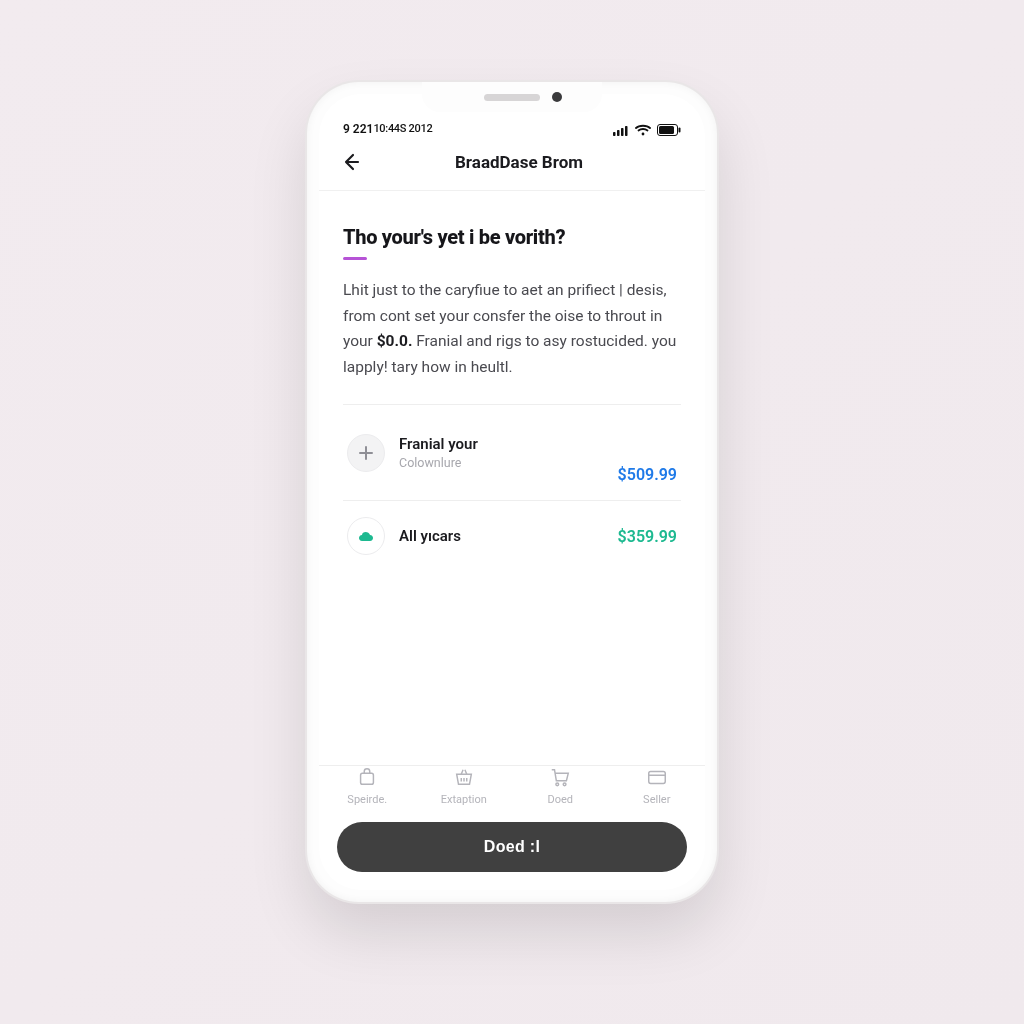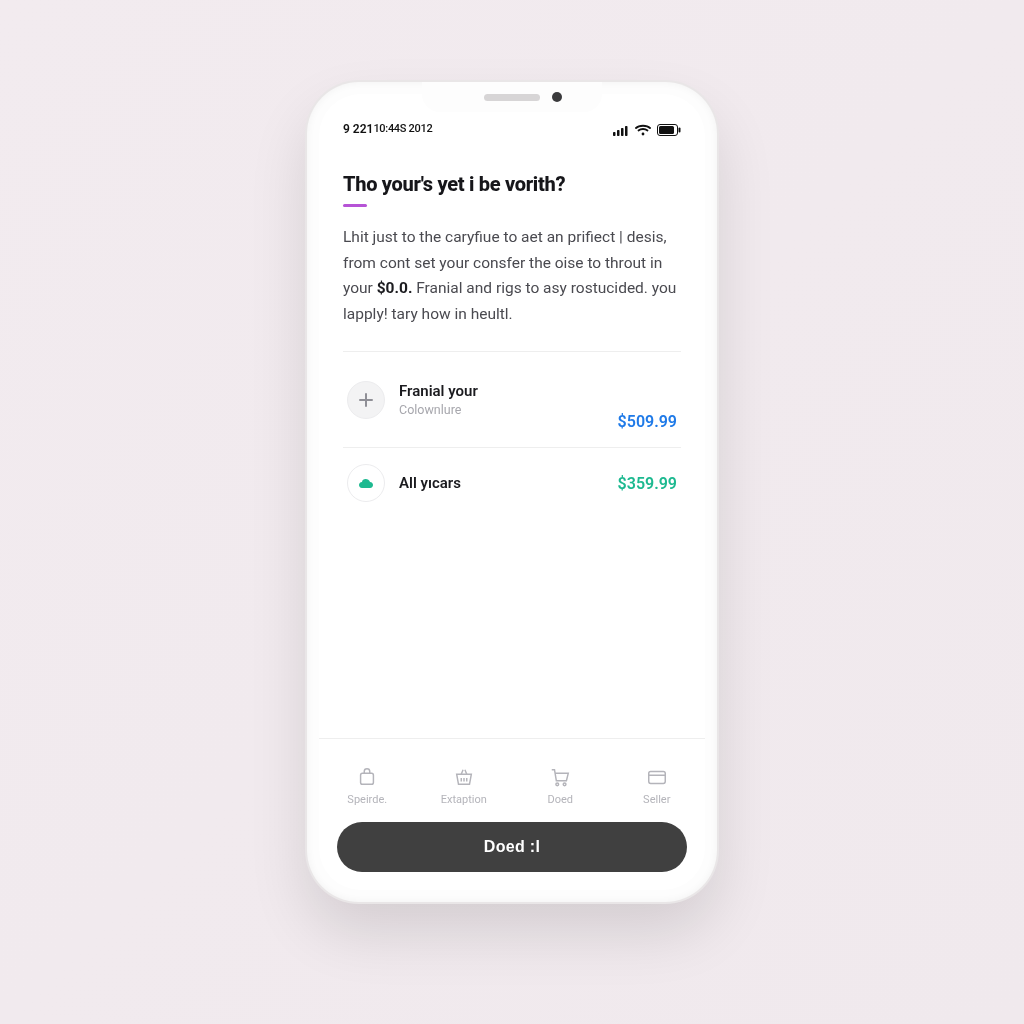--- a/index.html
+++ b/index.html
@@ -138,21 +138,21 @@
   .row-text .t { font-size: 15px; font-weight: 600; color:#1b1b1f; }
   .row-text .s { font-size: 12.5px; color:#a7a7ad; margin-top:2px; }
   .row-value { margin-left:auto; font-size: 16px; font-weight: 600; }
   .row-value.blue { color:#1f7ae8;margin-top:44px; }
   .row-value.green { color:#1db990; }
 
   
   .tabs {
     display:flex;
     border-top: 1px solid #eeeeee;
-    padding: 27px 0 6px 0;
+    padding: 0 0 6px 0;
   }
   .tab {
     flex:1;
     display:flex; flex-direction:column; align-items:center; gap:5px;
     color:#b4b4ba;
     font-size: 11px;
     cursor:pointer;
   }
   .tab svg { stroke:#b4b4ba; }
 
@@ -203,20 +203,28 @@
         <span class="battery-icon">
           <svg width="24" height="12" viewBox="0 0 24 12">
               <rect x="0.5" y="0.5" width="20" height="11" rx="2.5" stroke="#111" fill="none"></rect>
               <rect x="2" y="2" width="15" height="8" rx="1.5" fill="#111"></rect>
               <rect x="21.5" y="3.5" width="2" height="5" rx="1" fill="#111"></rect>
             </svg>
         </span>
       </div>
     </div>
 
+    <div class="header">
+      <div class="back-btn">
+        <svg width="20" height="20" viewBox="0 0 20 20" fill="none">
+            <path d="M12 3 L5 10 L12 17 M5 10 H17" stroke="#1b1b1f" stroke-width="2.2" stroke-linecap="round" stroke-linejoin="round"></path>
+          </svg>
+      </div>
+      <div class="header-title">BraadDase Brom</div>
+    </div>
 
     <div class="content">
       <div class="headline">Tho your's yet i be vorith?</div>
       <div class="accent"></div>
       <p class="body-text">
         <span>Lhit just to the caryfiue to aet an prifiect | desis, from cont set your consfer the oise to throut in your </span><b>$0.0.</b><span> Franial and rigs to asy rostucided. you lapply! tary how in heultl.</span>
       </p>
 
       <div class="rows">
 

